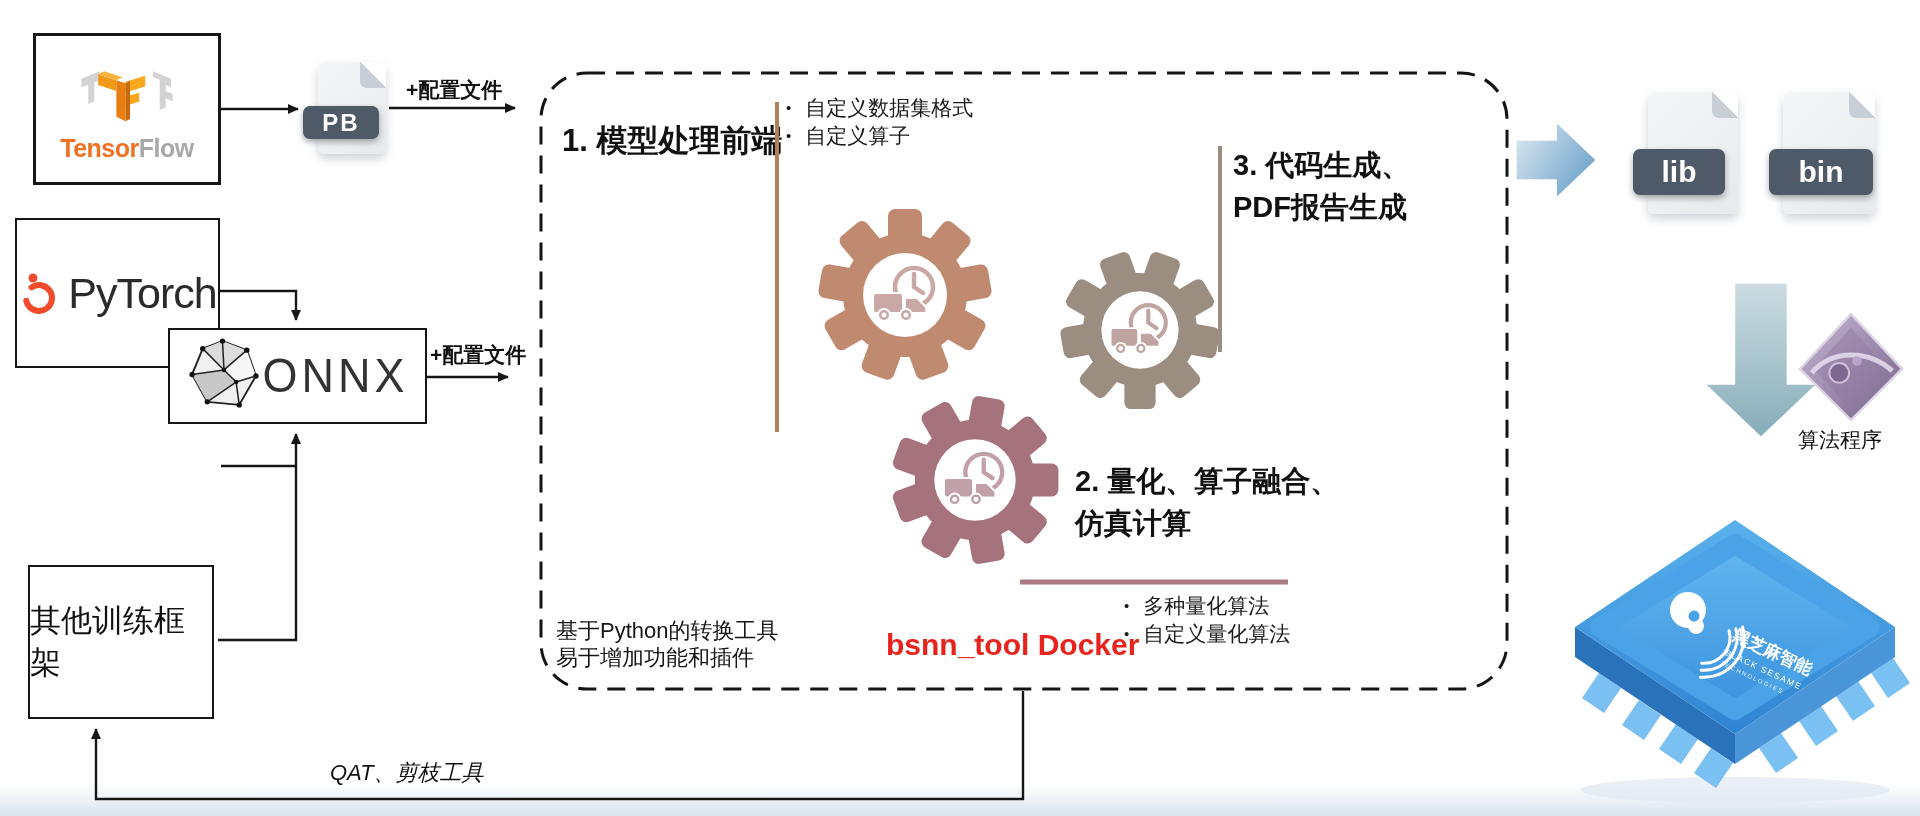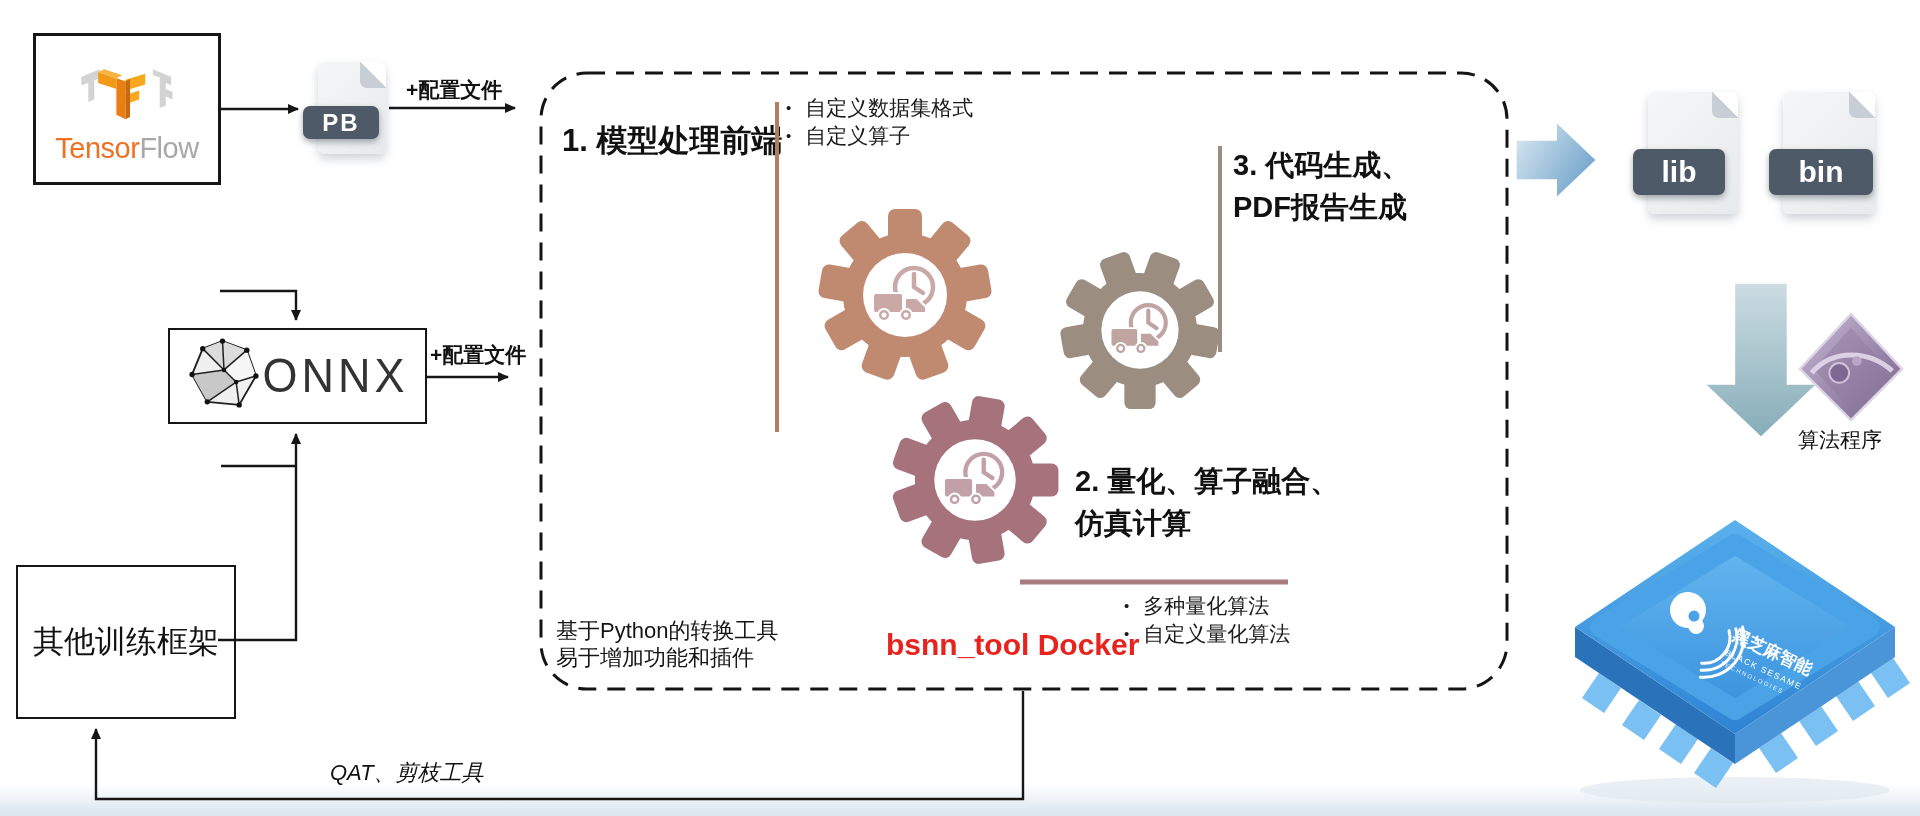--- a/index.html
+++ b/index.html
@@ -2,29 +2,29 @@
 <html><head>
 <meta charset="utf-8">
 <style>
   html,body{margin:0;padding:0;background:#fff;}
   #stage{position:relative;width:1920px;height:816px;background:#ffffff;overflow:hidden;
          font-family:"Liberation Sans",sans-serif;color:#111;}
   
   .fbox{position:absolute;background:#fff;border:2.5px solid #161616;display:flex;
         align-items:center;justify-content:center;box-sizing:border-box;}
   #tf-box{left:33px;top:33px;width:188px;height:152px;border-width:3px;flex-direction:column;gap:2px;z-index:2;}
-  #tf-text{font-size:29px;font-weight:400;letter-spacing:-0.5px;}
+  #tf-text{font-size:25px;font-weight:700;letter-spacing:-0.5px;}
   #tf-text .t1{color:#ee7124;} #tf-text .t2{color:#a8a8a8;}
   #pytorch-box{left:15px;top:218px;width:205px;height:150px;gap:8px;z-index:1;}
   #pytorch-label{font-size:43px;color:#2b2b2b;letter-spacing:-1px;}
   #onnx-box{left:168px;top:328px;width:259px;height:96px;z-index:3;}
   #onnx-label{font-size:45px;color:#333;letter-spacing:4px;font-weight:400;transform:scaleY(1.08);}
   #caffe-box{left:14px;top:388px;width:207px;height:152px;background:#fbf8f1;z-index:2;}
   #caffe-label{font-family:"Liberation Serif",serif;font-size:48px;color:#9c2a1c;}
-  #other-box{left:16px;top:565px;width:220px;height:154px;}
+  #other-box{left:28px;top:565px;width:186px;height:154px;}
   #other-label{font-size:31px;color:#111;}
   
   .doc{position:absolute;background:linear-gradient(135deg,#f5f6f7,#e7eaec);border-radius:7px;
        box-shadow:0 5px 10px rgba(120,130,145,.35);z-index:2;}
   .doc .fold{position:absolute;top:0;right:0;width:26px;height:26px;border-radius:0 7px 0 7px;
        background:linear-gradient(to bottom left,#ffffff 0 49%,#c7ced6 50% 100%);}
   .badge{position:absolute;background:#4e5a67;color:#fff;font-weight:700;border-radius:7px;
        display:flex;align-items:center;justify-content:center;z-index:3;
        box-shadow:0 3px 6px rgba(60,70,80,.45);}
   #pb-doc{left:318px;top:62px;width:68px;height:92px;}
@@ -78,20 +78,27 @@
       <polygon points="68,34 94,26 94,40 68,48" fill="#f8a81f"></polygon>
       <polygon points="68,54 86,48 86,60 68,66" fill="#f8a81f"></polygon>
       <polygon points="56,32 68,36 68,86 56,80" fill="#e97f12"></polygon>
       <polygon points="68,36 74,33 74,83 68,86" fill="#c96a10"></polygon>
     </svg>
     <div id="tf-text">
       <span class="t1">Tensor</span><span class="t2">Flow</span>
     </div>
   </div>
 
+  <div class="fbox" id="pytorch-box">
+    <svg width="42" height="48" viewBox="0 0 40 48">
+      <circle cx="20" cy="29" r="13" fill="none" stroke="#ee4c2c" stroke-width="6" stroke-dasharray="66 16" stroke-linecap="round" transform="rotate(-125 20 29)"></circle>
+      <circle cx="14" cy="9" r="4.5" fill="#ee4c2c"></circle>
+    </svg>
+    <span id="pytorch-label">PyTorch</span>
+  </div>
 
 
   <div class="fbox" id="other-box">
     <span id="other-label">其他训练框架</span>
   </div>
 
   <div class="fbox" id="onnx-box">
     <svg width="76" height="76" viewBox="0 0 100 100">
       <polygon points="48,4 80,16 92,50 70,88 28,84 8,48 22,14" fill="#f0f0f0" stroke="#222" stroke-width="2.5" stroke-linejoin="round"></polygon>
       <polygon points="48,4 80,16 50,42 22,14" fill="#dcdcdc"></polygon>

